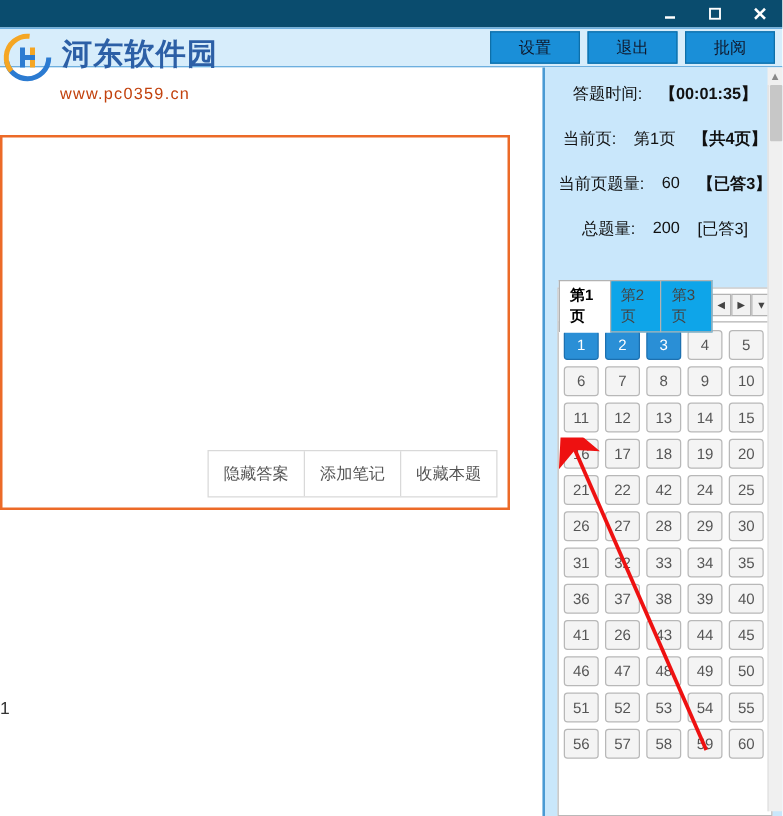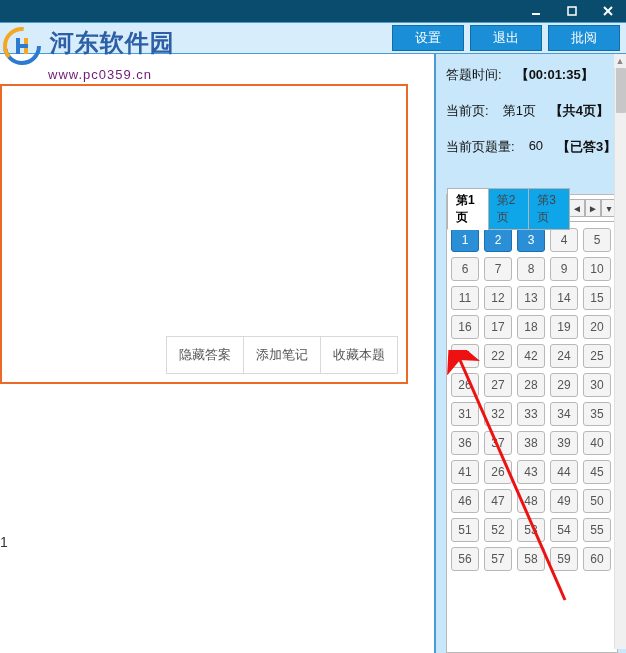--- a/index.html
+++ b/index.html
@@ -36,35 +36,36 @@
     border-top: 1px solid #4b9bd6;
     border-bottom: 1px solid #4b9bd6;
     display: flex;
     justify-content: flex-end;
     align-items: center;
     padding-right: 6px;
     gap: 6px;
   }
   .tool-btn {
     background: #1a8fd8;
-    color: #ffffff;
+    color: #0f172a;
     font-size: 13px;
     padding: 3px 22px;
     border: 1px solid #0e6fa8;
     cursor: pointer;
   }
   .content {
     display: flex;
     height: calc(100% - 54px);
     background: #fff;
   }
   .left-col {
     flex: 0 0 420px;
     position: relative;
     overflow: hidden;
+    margin-top: 24px;
   }
   .scrollbar-vert {
     position: absolute;
     right: 0;
     top: 54px;
     width: 12px;
     height: 595px;
   }
   .scrollbar-vert .track {
     position: absolute;
@@ -132,20 +133,21 @@
     position: relative;
     margin-left: 14px;
   }
   .stats-line {
     font-size: 13px;
     color: #111;
     margin-bottom: 18px;
     display: flex;
     gap: 14px;
     white-space: nowrap;
+    justify-content: center;
   }
   .stats-line .lab { font-weight: normal; }
   .stats-line .val { font-weight: bold; }
   .nav-panel {
     background: #fff;
     border: 1px solid #b9b9b9;
     margin-top: 20px;
     padding: 0;
     flex: 1;
     display: flex;
@@ -226,21 +228,21 @@
     margin-top: 24px;
   }
   .watermark .brand {
     font-size: 24px;
     font-weight: bold;
     color: #2c5fa6;
     letter-spacing: 1px;
   }
   .watermark .url {
     font-size: 13px;
-    color: #701a75;
+    color: #c2410c;
     letter-spacing: 1px;
     margin-top: -2px;
   }
   .watermark .logo-circle {
     display: inline-block;
     vertical-align: middle;
     margin-right: 4px;
   }
   .arrow-ann {
     position: absolute;
@@ -299,20 +301,25 @@
     </div>
     <div class="stats-line">
       <span class="lab">当前页:</span>
       <span class="lab">第1页</span>
       <span class="val">【共4页】</span>
     </div>
     <div class="stats-line">
       <span class="lab">当前页题量:</span>
       <span class="lab">60</span>
       <span class="val">【已答3】</span>
+    </div>
+    <div class="stats-line">
+      <span class="lab">总题量:</span>
+      <span class="lab">200</span>
+      <span class="lab">[已答3]</span>
     </div>
 
     <div class="nav-panel">
       <div class="tabs-row">
         <div class="tab active">第1页</div>
         <div class="tab">第2页</div>
         <div class="tab">第3页</div>
         <div class="tab-scroll">
           <div class="sbtn">◄</div>
           <div class="sbtn">►</div>

